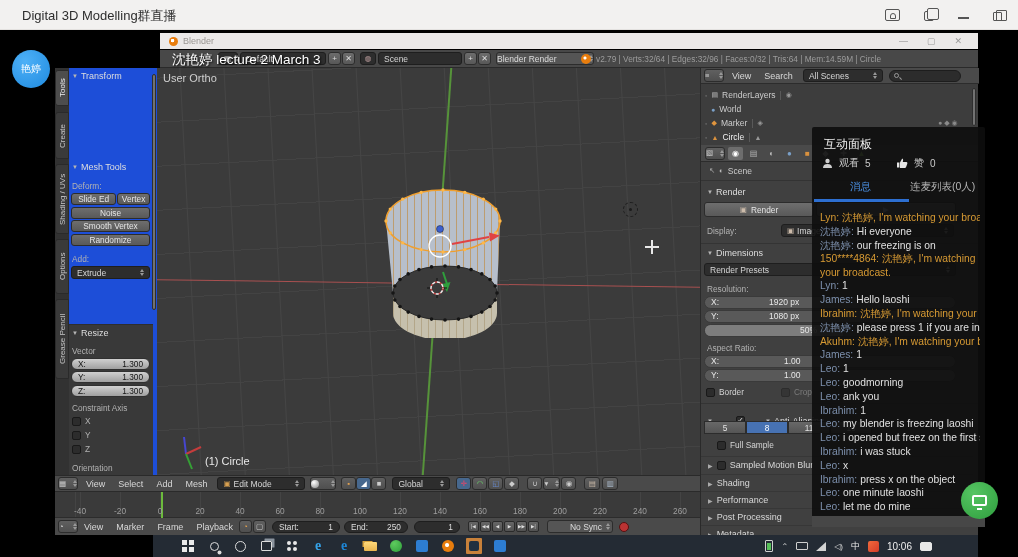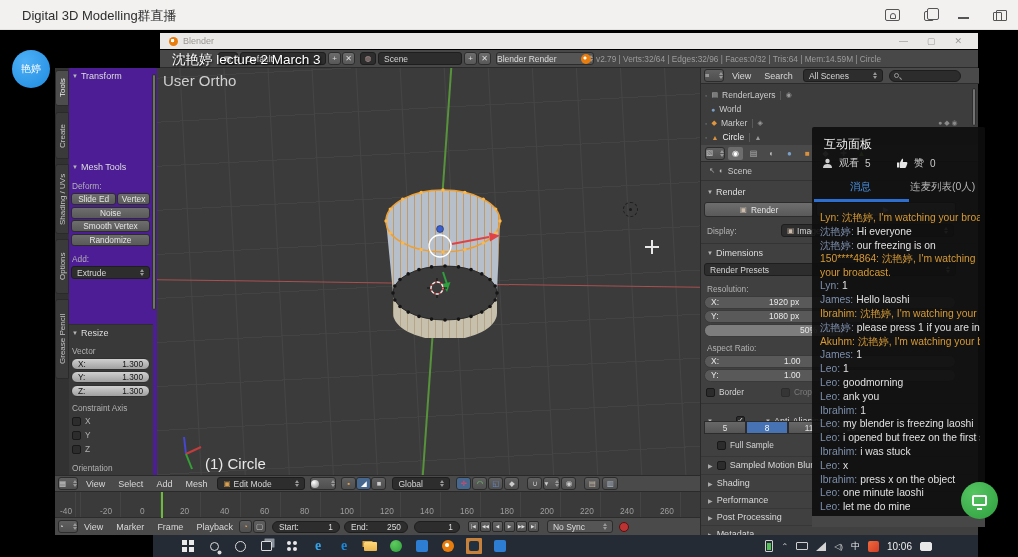--- a/index.html
+++ b/index.html
@@ -31,21 +31,21 @@
 .dd{background:#2d2d2d;border:1px solid #1e1e1e;border-radius:3px;color:#d6d6d6;font-size:8.5px;display:flex;align-items:center;padding:0 5px;height:13px;white-space:nowrap}
 .dd-lite{background:#555;border:1px solid #2c2c2c;border-radius:3px;color:#ddd;font-size:8.5px;display:flex;align-items:center;justify-content:center;height:13px;white-space:nowrap}
 .updn{margin-left:auto;display:flex;flex-direction:column;gap:1px;padding-left:4px}
 .updn i{width:0;height:0;border-left:2.5px solid transparent;border-right:2.5px solid transparent}
 .updn i.u{border-bottom:3px solid #999}
 .updn i.d{border-top:3px solid #999}
 .btn-sm{width:13px;height:13px;background:linear-gradient(#6c6c6c,#585858);border:1px solid #2d2d2d;border-radius:3px;color:#ddd;font-size:8px;display:flex;align-items:center;justify-content:center}
 .ib-stats{position:absolute;left:436px;top:4px;font-size:8.3px;color:#9c9c9c;white-space:nowrap}
 .mini-logo{position:absolute;left:421px;top:4px;width:10px;height:10px;border-radius:50%;background:radial-gradient(circle at 40% 40%,#fff 0 1px,#e87d0d 2px)}
 
-.shelf{position:absolute;left:55px;top:38px;width:122px;height:407px;background:#4c1d95;border-right:7px solid #0ea5e9}
+.shelf{position:absolute;left:55px;top:38px;width:122px;height:407px;background:#1d4ed8;border-right:7px solid #0ea5e9}
 .shelf-tabs{position:absolute;left:0;top:0;width:14px;height:407px;background:#323232}
 .vtab{position:absolute;left:0;width:14px;writing-mode:vertical-rl;transform:rotate(180deg);font-size:8px;color:#c6c6c6;display:flex;align-items:center;justify-content:center;background:#3a3a3a;border:1px solid #2a2a2a;border-radius:0 3px 3px 0;white-space:nowrap}
 .vtab.active{background:#4d4d4d;color:#ededed}
 .shelf-body{position:absolute;left:14px;top:0;width:84px;height:407px}
 .ptitle{font-size:9px;color:#dedede;white-space:nowrap}
 .ptitle::before{content:"▼";font-size:6px;color:#b5b5b5;margin-right:3px;vertical-align:1px}
 .lbl{font-size:8.3px;color:#b2b2b2;white-space:nowrap}
 .btn{background:linear-gradient(#6e6e6e,#595959);border:1px solid #2c2c2c;border-radius:3px;color:#e6e6e6;font-size:8.3px;display:flex;align-items:center;justify-content:center;height:12px;white-space:nowrap;overflow:hidden}
 .vlist{display:flex;flex-direction:column;gap:1.4px}
 .fld-light{background:linear-gradient(#d0d0d0,#a0a0a0);border:1px solid #303030;border-radius:7px;color:#141414;font-size:8.3px;height:12px;display:flex;align-items:center;justify-content:space-between;padding:0 6px;white-space:nowrap}
@@ -53,38 +53,38 @@
 .cb{width:9px;height:9px;background:#2c2c2c;border:1px solid #191919;border-radius:2px;flex:none}
 .cb.on{color:#eee;font-size:8px;line-height:8px;text-align:center}
 .cb.on::after{content:"✓"}
 .scroll{position:absolute;background:#727272;border-radius:2px;border:1px solid #2e2e2e}
 .op-panel{position:absolute;left:0;top:256px;width:84px;height:151px;background:#393939;border-top:1px solid #2e2e2e}
 
 .vp{position:absolute;left:157px;top:38px;width:543px;height:407px;background:#3b3b3b;overflow:hidden}
 .vp-grid{position:absolute;left:-10%;top:-12%;width:125%;height:130%;transform:rotate(-3deg);background-image:repeating-linear-gradient(90deg,#454545 0 1px,transparent 1px 44px),repeating-linear-gradient(0deg,#434343 0 1px,transparent 1px 44px)}
 .axis-red{position:absolute;left:-6px;top:215px;width:556px;height:1.4px;background:#a85050;transform:rotate(.8deg)}
 .axis-green{position:absolute;left:279px;top:-16px;width:1.6px;height:440px;background:#56933a;transform:rotate(4deg)}
-.vp-label{color:#cfcfcf;font-size:15px;white-space:nowrap}
+.vp-label{color:#cfcfcf;font-size:11px;white-space:nowrap}
 .lamp{position:absolute;left:466px;top:134px;width:15px;height:15px;border:1.5px dashed #1e1e1e;border-radius:50%}
 .lamp::after{content:"";position:absolute;left:4.5px;top:4.5px;width:3px;height:3px;background:#1b1b1b;border-radius:50%}
 .xhair{position:absolute;left:488px;top:172px;width:14px;height:14px}
 .xhair::before{content:"";position:absolute;left:6px;top:0;width:1.6px;height:14px;background:#e8e8e8}
 .xhair::after{content:"";position:absolute;left:0;top:6px;width:14px;height:1.6px;background:#e8e8e8}
 
 .ed-header{position:absolute;background:#4a4a4a;border-top:1px solid #2a2a2a;border-bottom:1px solid #2a2a2a;display:flex;align-items:center}
 .menu-row{display:flex;gap:13px}
 .menu-row span{font-size:9px;color:#d8d8d8;white-space:nowrap}
 .ibtn{background:linear-gradient(#606060,#4f4f4f);border:1px solid #2c2c2c;border-radius:3px;height:13px;display:flex;align-items:center;justify-content:center;color:#ccc;font-size:7px;gap:1px}
 .ibtn.pressed{background:#47688e;color:#fff}
 .glyph{font-size:7.5px;line-height:1}
 
 .tl{position:absolute;left:55px;top:462px;width:645px;height:43px;background:#393939}
 .tl-track{position:absolute;left:0;top:0;width:645px;height:26px;background:#3a3a3a;background-image:repeating-linear-gradient(90deg,#444 0 1px,transparent 1px 40px);background-position-x:25px;border-bottom:1px solid #2c2c2c}
 .tl-ruler{position:absolute;left:5px;bottom:1px;display:flex}
-.tl-ruler span{width:40px;text-align:left;font-size:8.3px;color:#9e9e9e}
+.tl-ruler span{width:40px;text-align:center;font-size:8.3px;color:#9e9e9e}
 .playhead{position:absolute;left:106px;top:0;width:2px;height:26px;background:#6cbb3c}
 .tl-head{position:absolute;left:0;top:26px;width:645px;height:17px;background:#4a4a4a;display:flex;align-items:center}
 .tfld{background:#2d2d2d;border:1px solid #1e1e1e;border-radius:7px;color:#ddd;font-size:8.3px;height:12px;display:flex;align-items:center;justify-content:space-between;padding:0 6px;white-space:nowrap}
 .tpb{width:11px;height:11px;background:linear-gradient(#666,#525252);border:1px solid #2a2a2a;border-radius:2px;color:#ddd;font-size:4.5px;display:flex;align-items:center;justify-content:center}
 .rec{width:10px;height:10px;border-radius:50%;background:#b33;border:1px solid #511;margin-left:6px}
 
 .outliner{position:absolute;left:700px;top:38px;width:278px;height:77px;background:#3d3d3d;border-left:1px solid #2a2a2a}
 .ol-head{position:absolute;left:0;top:0;width:278px;height:16px;background:#4a4a4a;border-bottom:1px solid #2c2c2c;display:flex;align-items:center}
 .ol-rows{position:absolute;left:4px;top:20px;display:flex;flex-direction:column}
 .ol-row{height:14px;display:flex;align-items:center;gap:4px;font-size:8.5px;color:#ccc;white-space:nowrap}
@@ -511,21 +511,21 @@
             <span>1</span>
           </div>
         <div style="display:flex;gap:1px;margin-left:8px">
           <div class="tpb">|◀</div>
           <div class="tpb">◀◀</div>
           <div class="tpb">◀</div>
           <div class="tpb">▶</div>
           <div class="tpb">▶▶</div>
           <div class="tpb">▶|</div>
         </div>
-        <div class="dd-lite" style="width:66px;margin-left:8px;justify-content:space-between;padding:0 5px">
+        <div class="dd-lite" style="width:66px;margin-left:8px;justify-content:space-between;padding:0 22px">
             <span>No Sync</span>
             <span class="updn">
               <i class="u"></i>
               <i class="d"></i>
             </span>
           </div>
         <div class="rec"></div>
       </div>
     </div>
 

